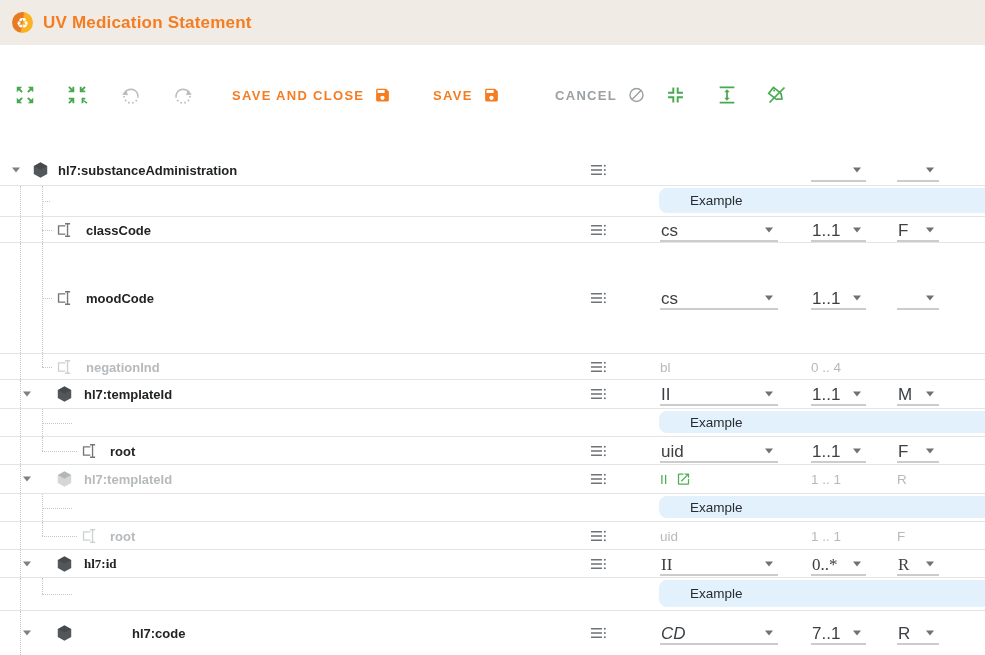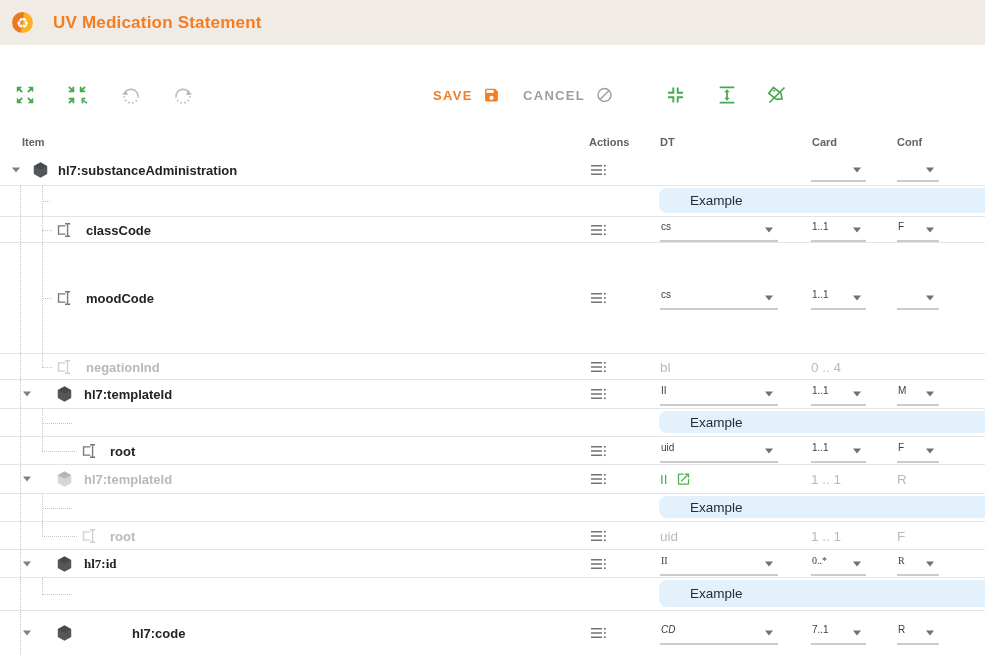--- a/index.html
+++ b/index.html
@@ -6,21 +6,21 @@
   .page{position:relative;width:985px;height:655px;overflow:hidden;background:#fff;
         font-family:"Liberation Sans","DejaVu Sans",sans-serif;}
 
   
   .titlebar{position:absolute;top:0;left:0;right:0;height:45px;background:#f0ebe5;
             display:flex;align-items:center;padding-left:12px;box-sizing:border-box;}
   .badge{width:21px;height:21px;border-radius:50%;
          background:linear-gradient(100deg,#e87b22 46%,#fbb325 54%);
          color:#fff;display:flex;align-items:center;justify-content:center;
          font-size:14px;line-height:1;}
-  .title{color:#f57c20;font-weight:bold;font-size:17px;margin-left:20px;letter-spacing:.2px;}
+  .title{color:#f57c20;font-weight:bold;font-size:17px;margin-left:10px;letter-spacing:.2px;}
 
   
   .toolbar{position:absolute;top:70px;left:0;right:0;height:50px;}
   .tb{position:absolute;top:50%;transform:translateY(-50%);display:flex;align-items:center;
       gap:10px;cursor:pointer;background:none;border:none;padding:0;}
   .tb-label{font-size:13px;font-weight:bold;letter-spacing:1.3px;color:#f57c20;}
   .tb-label.gray{color:#9aa0a3;}
 
   
   .thead{position:absolute;top:131px;left:0;right:0;height:24px;border-bottom:1px solid #dcdcdc;}
@@ -35,21 +35,21 @@
   .exp{position:absolute;top:50%;transform:translateY(-50%);width:0;height:0;
        border-left:4.5px solid transparent;border-right:4.5px solid transparent;
        border-top:5.5px solid #7d8184;cursor:pointer;}
   .nico{position:absolute;top:50%;transform:translateY(-50%);display:flex;}
   .lab{position:absolute;top:50%;transform:translateY(-50%);font-weight:bold;font-size:13px;
        color:#212325;white-space:nowrap;}
   .muted .lab{color:#b6babd;}
   .act{position:absolute;left:589px;top:50%;transform:translateY(-50%);cursor:pointer;display:flex;}
   .sel{position:absolute;top:50%;transform:translateY(-50%);height:22px;
        border-bottom:1px solid #9a9a9a;cursor:pointer;}
-  .sel-v{position:absolute;left:1px;top:2px;font-size:10px;color:#3d4043;white-space:nowrap;}
+  .sel-v{position:absolute;left:1px;top:2px;font-size:17px;color:#3d4043;white-space:nowrap;}
   .sel-arrow{position:absolute;right:5px;top:9px;width:0;height:0;
        border-left:4.5px solid transparent;border-right:4.5px solid transparent;
        border-top:5px solid #6e7276;}
   .pv{position:absolute;top:50%;transform:translateY(-50%);font-size:13.5px;color:#b6babd;white-space:nowrap;}
   .dtlink{position:absolute;left:660px;top:50%;transform:translateY(-50%);
        display:flex;align-items:center;gap:8px;font-size:13.5px;color:#4caf50;cursor:pointer;}
   .chip{position:absolute;left:659px;right:0;top:2px;bottom:3px;background:#e3f1fc;
        border-radius:8px 0 0 8px;display:flex;align-items:center;padding-left:31px;
        font-size:13.5px;color:#272c31;cursor:pointer;}
 </style>
@@ -81,27 +81,33 @@
         <path d="M8.9 12.2 L3.1 11.6 L7.3 6.4" fill="#bdbdbd" stroke="none"></path>
       </svg>
     </button>
     <button class="tb" style="left:171px">
       <svg width="24" height="24" viewBox="0 0 24 24" fill="none" stroke="#bdbdbd" stroke-width="1.7" transform="scale(-1,1)">
         <path d="M5.3 11.4 A7 7 0 0 1 19 13"></path>
         <path d="M5 13 A7 7 0 0 0 19 13" stroke-dasharray="1.6 2.4"></path>
         <path d="M8.9 12.2 L3.1 11.6 L7.3 6.4" fill="#bdbdbd" stroke="none"></path>
       </svg>
     </button>
+    <button class="tb" style="left:232px">
+      <span class="tb-label">SAVE AND CLOSE</span>
+      <svg width="17" height="17" viewBox="0 0 24 24" fill="#f57c20">
+          <path d="M17 3H5c-1.11 0-2 .9-2 2v14c0 1.1.89 2 2 2h14c1.1 0 2-.9 2-2V7l-4-4zm-5 16c-1.66 0-3-1.34-3-3s1.34-3 3-3 3 1.34 3 3-1.34 3-3 3zm3-10H5V5h10v4z"></path>
+        </svg>
+    </button>
     <button class="tb" style="left:433px">
       <span class="tb-label">SAVE</span>
       <svg width="17" height="17" viewBox="0 0 24 24" fill="#f57c20">
           <path d="M17 3H5c-1.11 0-2 .9-2 2v14c0 1.1.89 2 2 2h14c1.1 0 2-.9 2-2V7l-4-4zm-5 16c-1.66 0-3-1.34-3-3s1.34-3 3-3 3 1.34 3 3-1.34 3-3 3zm3-10H5V5h10v4z"></path>
         </svg>
     </button>
-    <button class="tb" style="left:523px">
+    <button class="tb" style="left:555px">
       <span class="tb-label gray">CANCEL</span>
       <svg width="19" height="19" viewBox="0 0 24 24" fill="none" stroke="#9aa0a3" stroke-width="1.8">
           <circle cx="12" cy="12" r="8.2"></circle>
           <path d="M6.3 17.7 17.7 6.3"></path>
         </svg>
     </button>
     <button class="tb" style="left:665px">
       <svg width="21" height="21" viewBox="0 0 24 24" fill="none" stroke="#46a94f" stroke-width="2.2">
           <path d="M3.5 9.5 H9.5 V3.5"></path>
           <path d="M14.5 3.5 V9.5 H20.5"></path>
@@ -121,27 +127,20 @@
       <svg width="24" height="24" viewBox="0 0 24 24" fill="none" stroke="#46a94f" stroke-width="1.7">
         <g transform="rotate(38 12 12)">
           <path d="M4.5 8.2 h8.9 a2 2 0 0 1 1.6 .8 L18.3 12 l-3.3 3 a2 2 0 0 1 -1.6 .8 H4.5 Z"></path>
           <circle cx="7" cy="10.3" r="1" fill="#46a94f" stroke="none"></circle>
         </g>
         <path d="M4.5 19.5 L19.5 4.5"></path>
       </svg>
     </button>
   </div>
 
-  <div class="thead">
-    <span class="th" style="left:22px">Item</span>
-    <span class="th" style="left:589px">Actions</span>
-    <span class="th" style="left:660px">DT</span>
-    <span class="th" style="left:812px">Card</span>
-    <span class="th" style="left:897px">Conf</span>
-  </div>
 
   <div class="rows" id="rows">
       <div class="row" style="height: 31px; text-align: right;">
         <div class="exp" style="left: 12px;"></div>
         <div class="nico" style="left: 31px;">
           <svg width="19" height="19" viewBox="0 0 24 24">
   <path d="M12 2.2 20.5 7 V17 L12 21.8 3.5 17 V7 Z" fill="#53575a"></path>
   <path d="M12 2.2 20.5 7 12 11.8 3.5 7 Z" fill="rgba(0,0,0,.15)"></path>
           </svg>
         </div>

